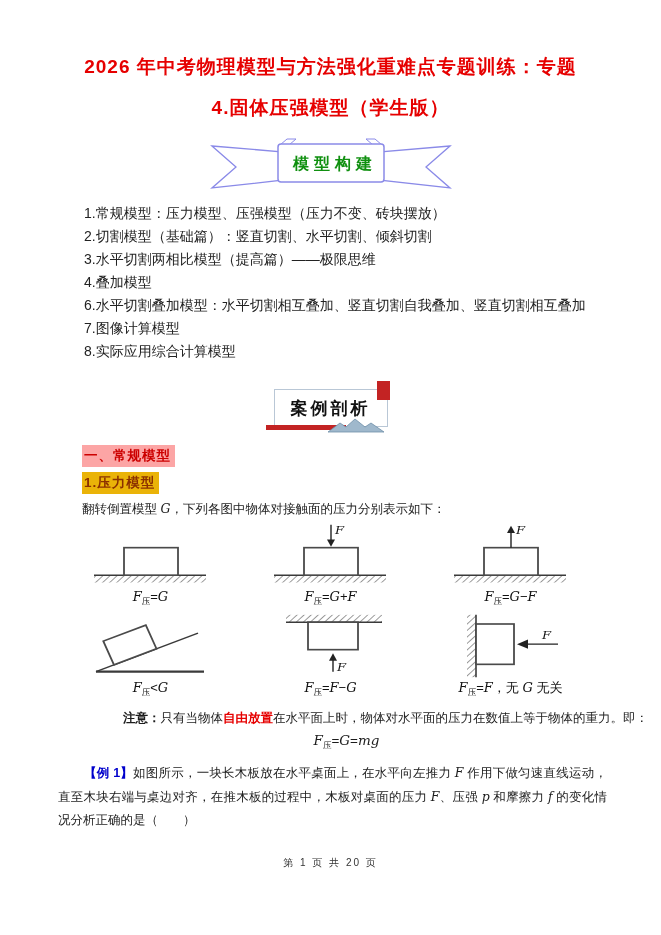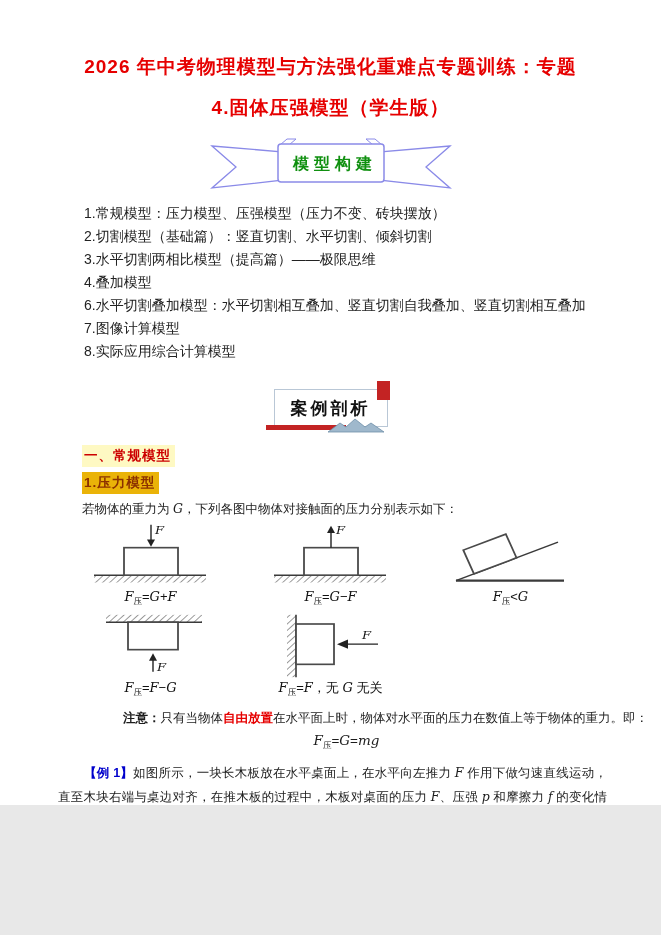--- a/index.html
+++ b/index.html
@@ -1,17 +1,17 @@
 <!DOCTYPE html>
 <html lang="zh"><head>
 <meta charset="utf-8">
 <style>
   html,body{margin:0;padding:0;background:#e8e8e8;}
   .page{
-    position:relative; width:661px; height:805px; margin:0 auto;
+    position:relative; width:661px; height:935px; margin:0 auto;
     background:#ffffff; overflow:hidden;
     font-family:"Liberation Sans","DejaVu Sans",sans-serif;
     color:#1c1c1c;
   }
   
   .doc-title{margin-top:46px; text-align:center; color:#e60000;
     font-weight:bold; font-size:19px; line-height:41px; letter-spacing:1px;}
   
   .ribbon-wrap{text-align:center; margin-top:8px;}
   .ribbon-wrap svg{display:inline-block;}
@@ -22,21 +22,21 @@
   .banner2-wrap{text-align:center; margin-top:26px;}
   .banner2{display:inline-block; position:relative;
     border:1px solid #b9c7d6; background:#fff; padding:7px 16px 6px 16px;}
   .banner2 .txt{font-size:17px; font-weight:bold; color:#111; letter-spacing:3px;text-align:right;}
   .banner2 .corner{position:absolute; top:-9px; right:-3px; width:13px; height:19px; background:#c32323;}
   .banner2 .bar{position:absolute; bottom:-4px; left:-9px; width:80px; height:5px; background:#c32323;}
   .banner2 .mount{position:absolute; right:1px; bottom:-7px; width:58px; height:15px;}
   
   .sec{margin-left:82px; display:block;}
   .sec1{margin-top:18px;}
-  .sec1 span{display:inline-block; background:#fef9c3; color:#cc0000;
+  .sec1 span{display:inline-block; background:#fca5a5; color:#cc0000;
     font-weight:bold; font-size:13.5px; padding:2px 4px 2px 2px; letter-spacing:1px;}
   .sec2{margin-top:5px;}
   .sec2 span{display:inline-block; background:#eab308; color:#8b3000;
     font-weight:bold; font-size:13.5px; padding:2px 4px 2px 2px; letter-spacing:1px;}
   .intro{margin:7px 40px 0 82px; font-size:12.5px;}
   
   .figgrid{width:540px; margin:4px auto 0; display:grid;
     grid-template-columns:repeat(3,1fr); row-gap:4px;}
   .figcell{text-align:center;}
   .figcell svg{display:block; margin:0 auto;}
@@ -111,24 +111,32 @@
     </div>
   </div>
 
   <div class="sec sec1">
     <span>一、常规模型</span>
   </div>
   <div class="sec sec2">
     <span>1.压力模型</span>
   </div>
 
-  <div class="intro"><span>若物体的重力为 </span><span class="var">G</span><span>，下列各图中物体对接触面的压力分别表示如下：</span></div>
+  <div class="intro"><span>翻转倒置模型 </span><span class="var">G</span><span>，下列各图中物体对接触面的压力分别表示如下：</span></div>
 
   <div class="figgrid">
 
+    <div class="figcell">
+      <svg width="150" height="66" viewBox="0 0 150 72" preserveAspectRatio="none">
+        <rect x="18" y="58" width="112" height="8" fill="url(#hatchp)"></rect>
+        <line class="gline" x1="18" y1="58" x2="130" y2="58"></line>
+        <rect class="blk" x="48" y="28" width="54" height="30"></rect>
+      </svg>
+      <div class="figlabel"><span class="var">F</span><span class="sub">压</span><span>=</span><span class="var">G</span></div>
+    </div>
 
     <div class="figcell">
       <svg width="150" height="66" viewBox="0 0 150 72" preserveAspectRatio="none">
         <rect x="18" y="58" width="112" height="8" fill="url(#hatchp)"></rect>
         <line class="gline" x1="18" y1="58" x2="130" y2="58"></line>
         <rect class="blk" x="48" y="28" width="54" height="30"></rect>
         <line class="aline" x1="75" y1="3" x2="75" y2="21"></line>
         <polygon class="ahead" points="71,19 79,19 75,27"></polygon>
         <text class="svgF" x="79" y="13">F</text>
       </svg>

